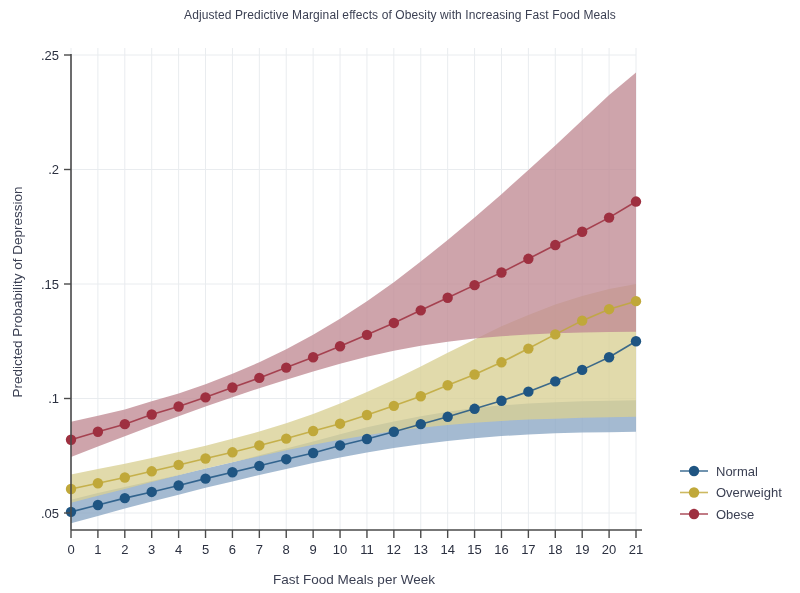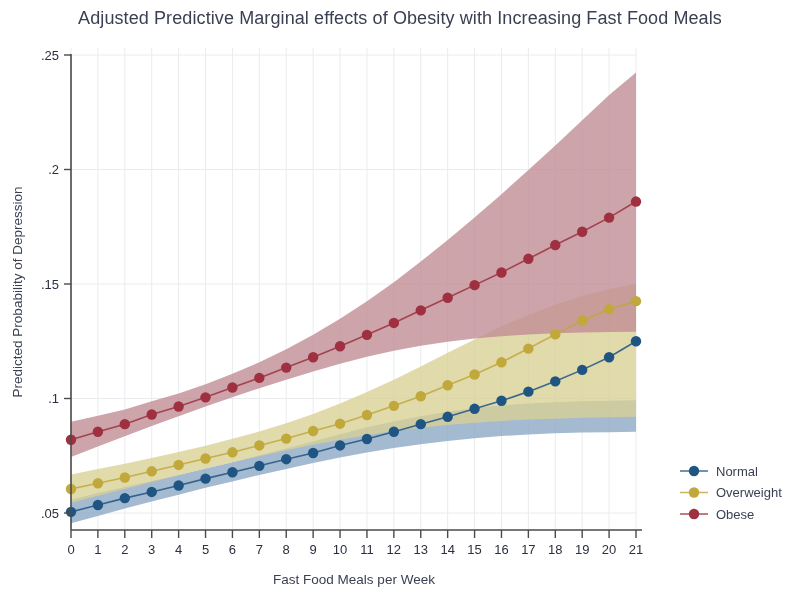--- a/index.html
+++ b/index.html
@@ -12,21 +12,21 @@
     overflow:hidden;
     position:relative;
   }
   #figure{
     position:absolute;left:0;top:0;width:800px;height:593px;
   }
   #chart-title{
     position:absolute;
     left:0;top:8px;width:800px;
     text-align:center;
-    font-size:18px;
+    font-size:12px;
     font-weight:400;
     color:#3a3f52;
     letter-spacing:.1px;
     white-space:nowrap;
   }
   #plot-wrap{
     position:absolute;
     left:0;top:0;width:800px;height:593px;
   }
   svg#plot{display:block;}

